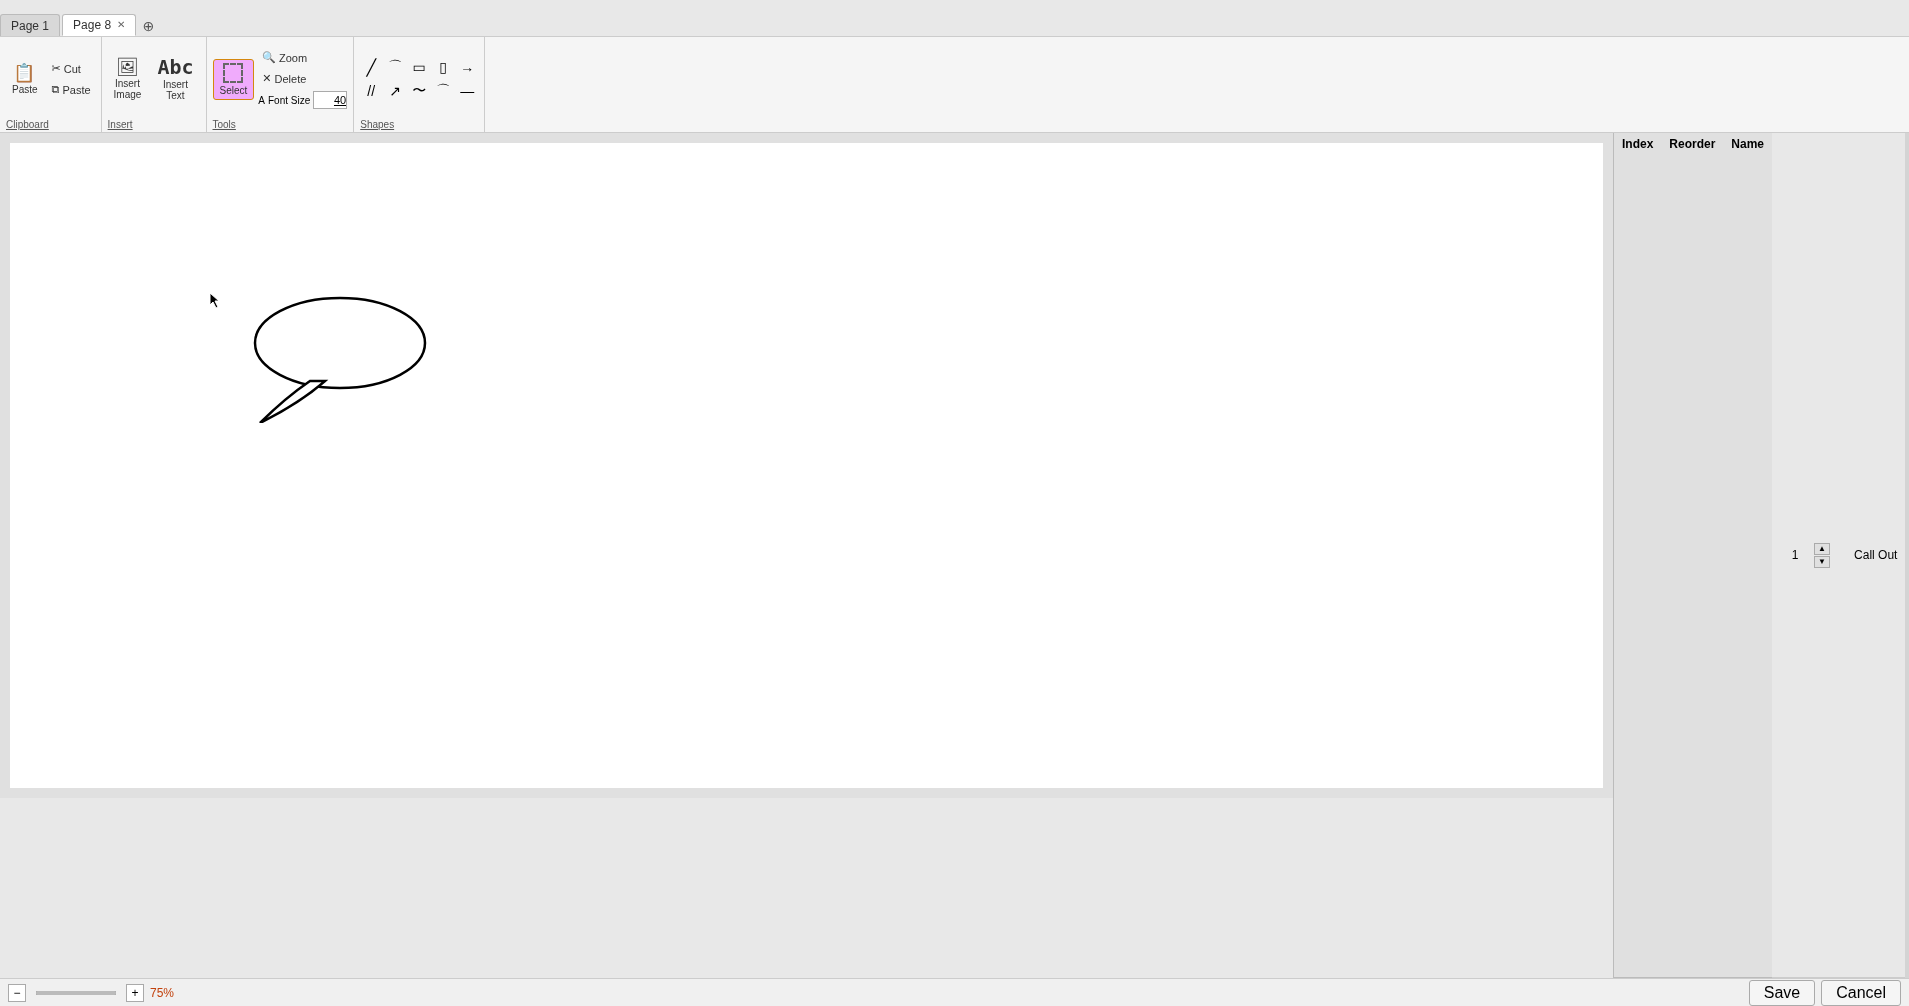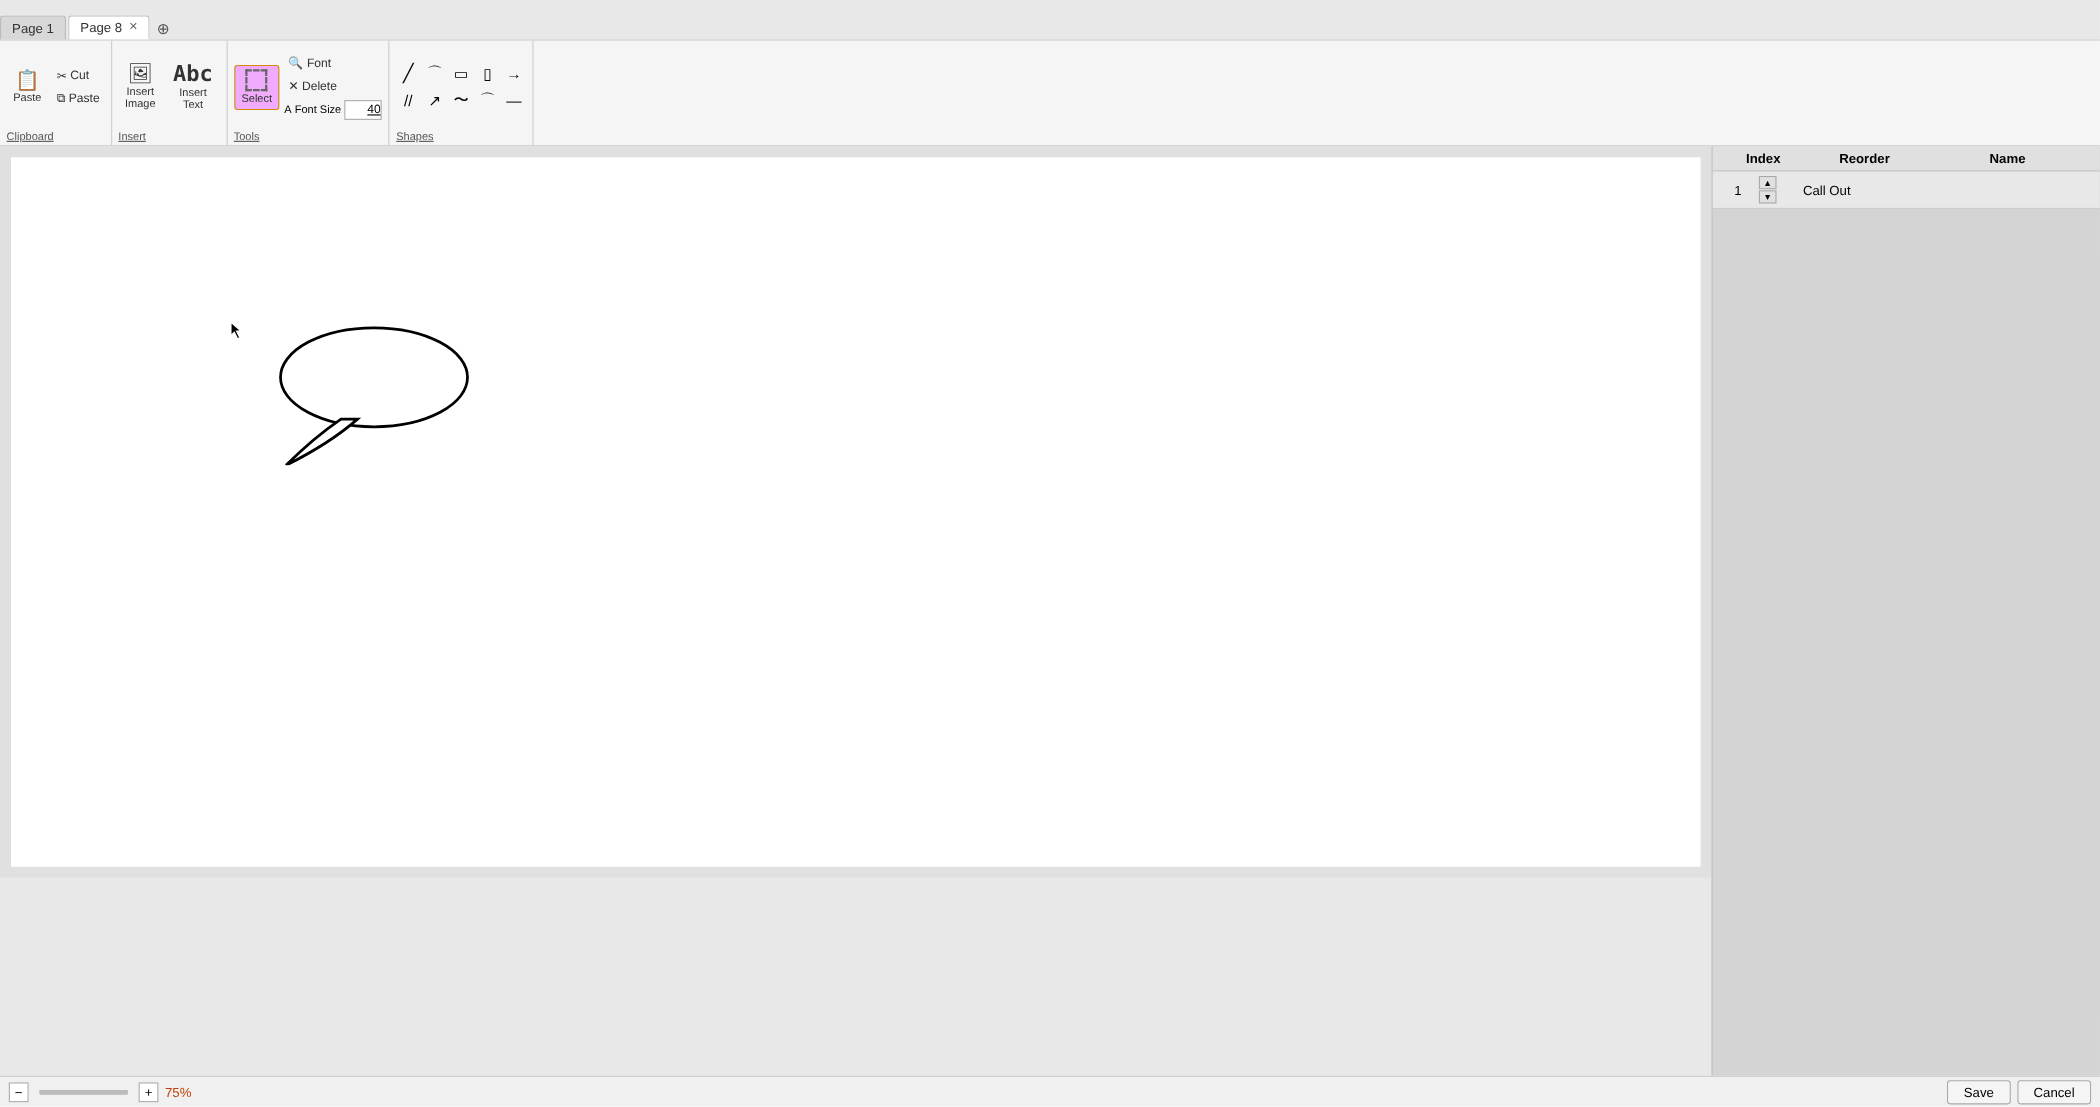--- a/index.html
+++ b/index.html
@@ -111,25 +111,25 @@
     }
 
     .canvas-below {
       height: 180px;
       background: #e8e8e8;
       flex-shrink: 0;
     }
 
     
     .right-panel {
-      width: 353px;
+      width: 296px;
       background: #d4d4d4;
       border-left: 1px solid #bbb;
       display: flex;
-      flex-direction: column;
+      flex-direction: row;
       flex-shrink: 0;
     }
 
     .right-panel-header {
       display: flex;
       background: #e0e0e0;
       border-bottom: 1px solid #bbb;
       padding: 4px 8px;
       font-size: 12px;
       font-weight: bold;
@@ -201,21 +201,21 @@
     }
 
     .bottom-right-btns {
       margin-left: auto;
       display: flex;
       gap: 6px;
     }
 
     .btn-save, .btn-cancel {
       padding: 3px 14px;
-      font-size: 12px;
+      font-size: 16px;
       border: 1px solid #aaa;
       border-radius: 3px;
       cursor: pointer;
       background: #f5f5f5;
       text-align: center;
     }
 
     
     .tb-btn {
       display: flex;
@@ -355,21 +355,21 @@
 
   <div class="toolbar-section">
     <div class="toolbar-section-content">
       <div class="tb-btn tb-btn-active">
         <span class="icon" style="font-size:16px; border: 2px dashed #666; width:20px; height:20px; display:flex; align-items:center; justify-content:center;"></span>
         <span class="label">Select</span>
       </div>
       <div style="display:flex; flex-direction:column; gap:4px;">
         <div class="tb-btn-small">
           <span>🔍</span>
-          <span>Font</span>
+          <span>Zoom</span>
         </div>
         <div class="tb-btn-small">
           <span>✕</span>
           <span>Delete</span>
         </div>
         <div style="display:flex; align-items:center; gap:3px;">
           <span style="font-size:10px;">A</span>
           <span style="font-size:10px;">Font Size</span>
           <input class="font-size-input" type="text" value="40" style="">
         </div>

